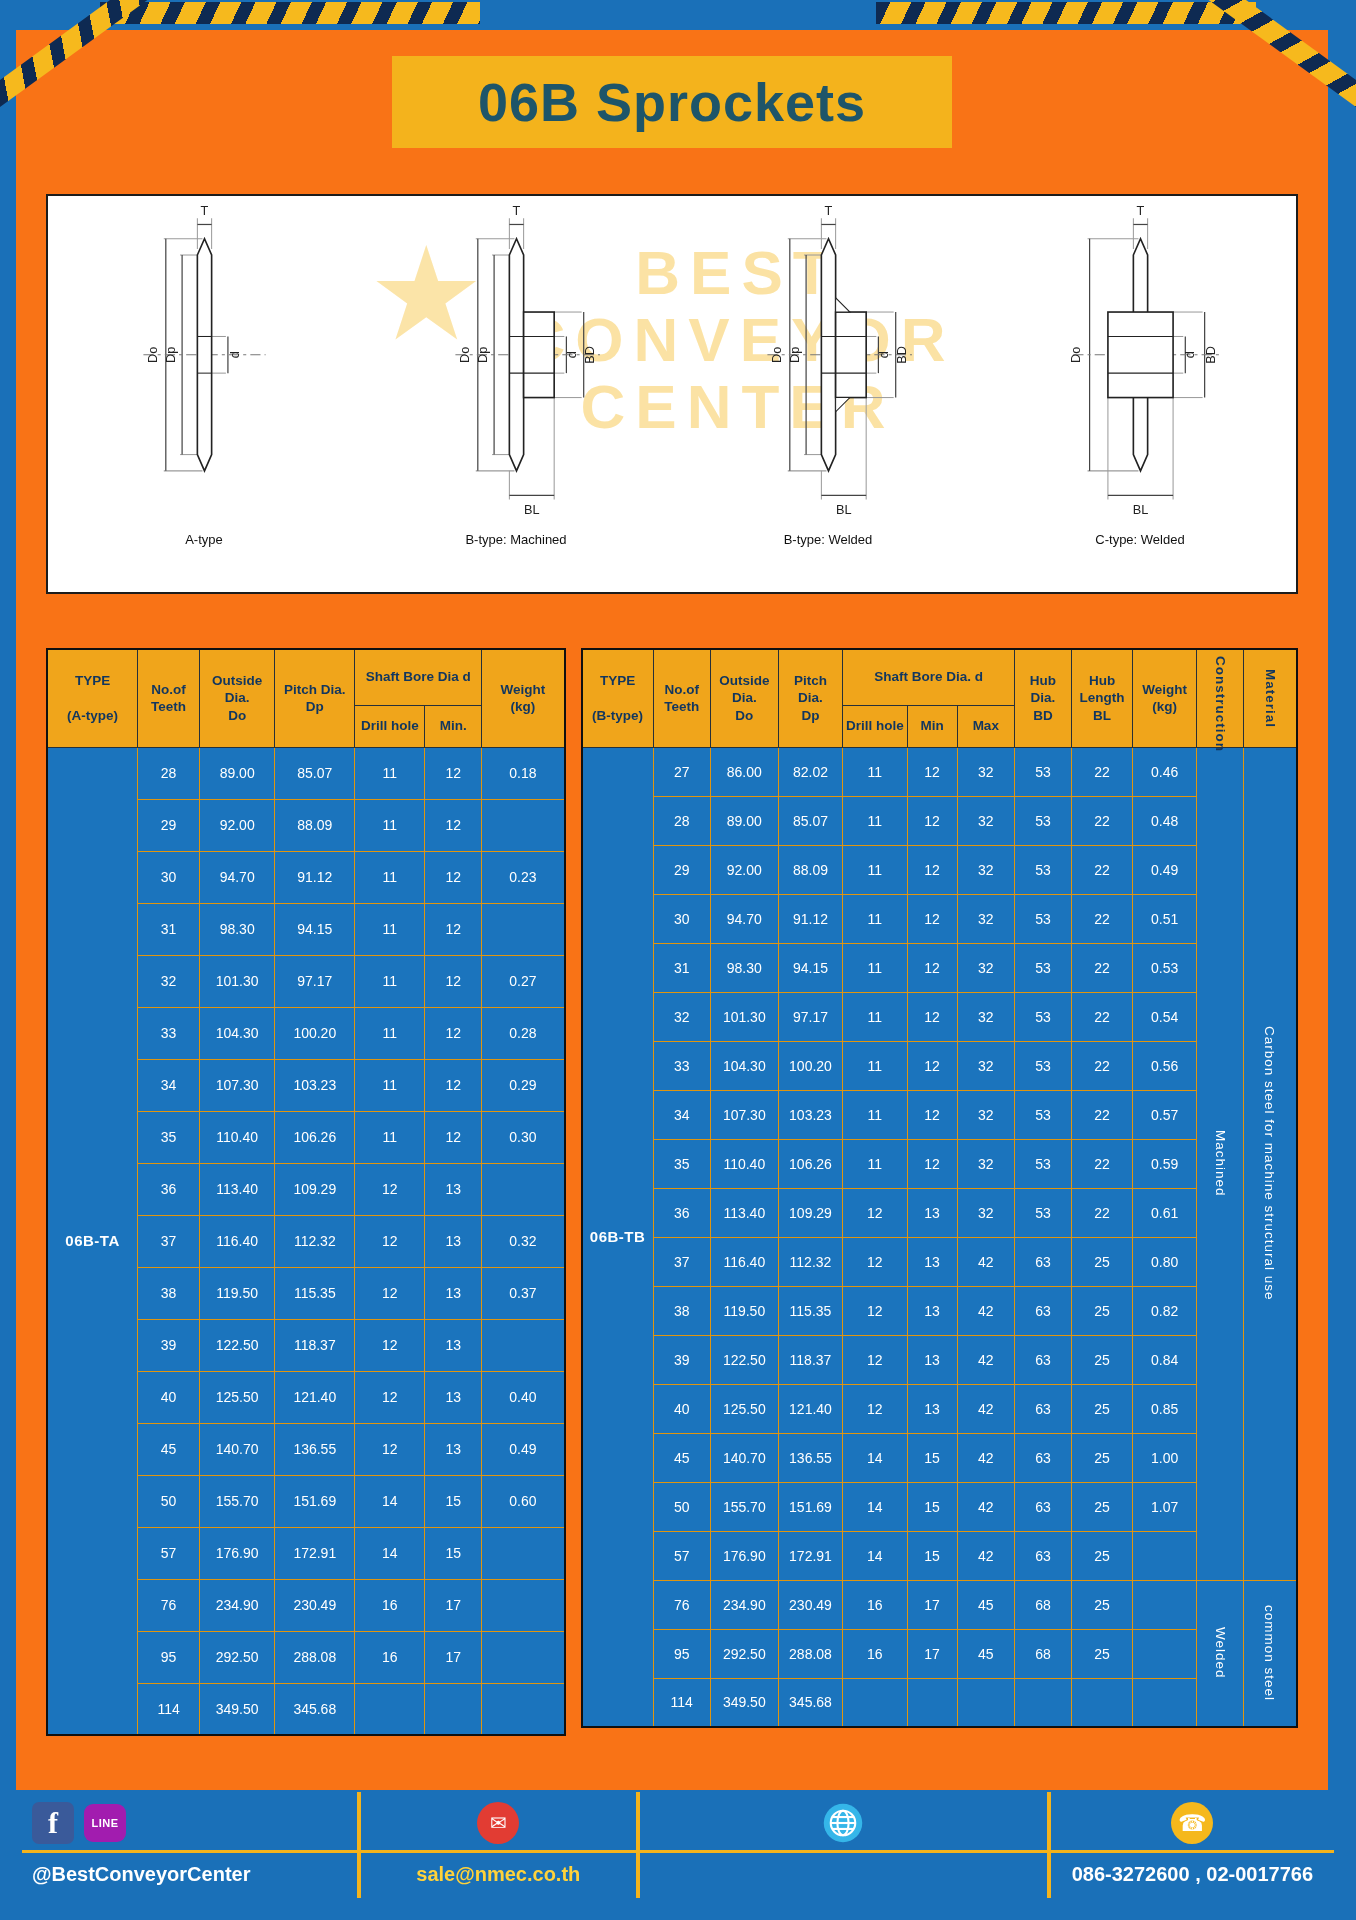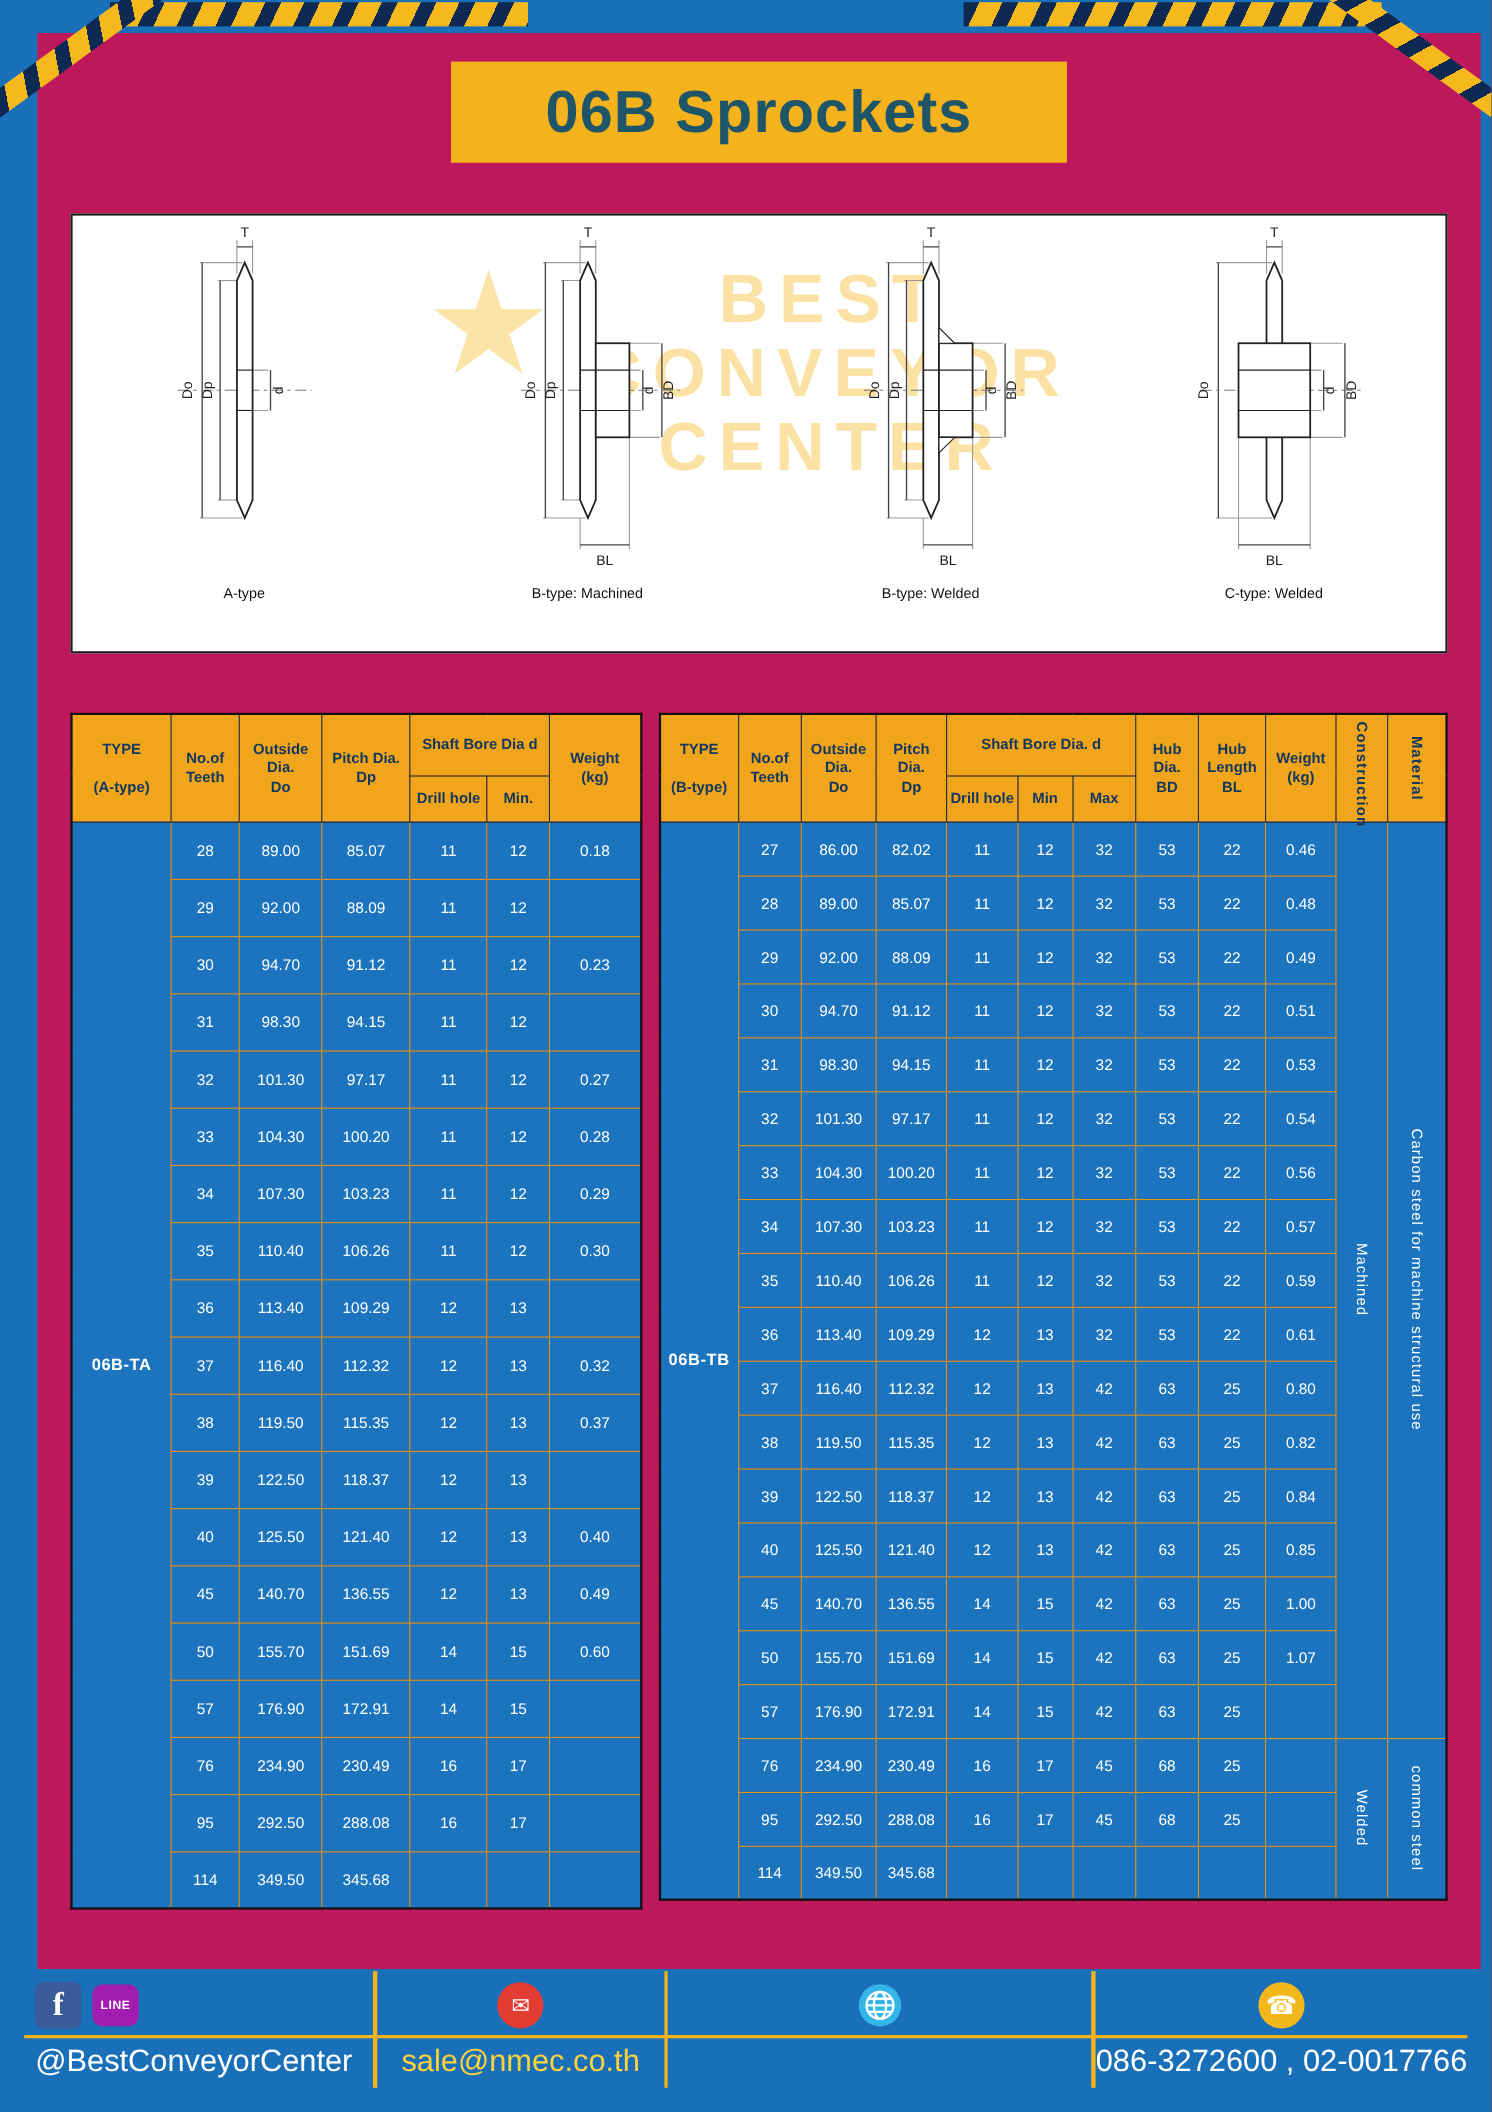--- a/index.html
+++ b/index.html
@@ -4,21 +4,21 @@
 <style>
   :root{
     --frame-blue:#1a70b8; --banner-yellow:#f4b31c; --header-yellow:#f0a51b;
     --cell-blue:#1b74bd; --grid-yellow:#e0950f; --title-color:#1e5569;
     --navy-text:#11365f; --footer-yellow:#ffd23a;
   }
   *{box-sizing:border-box}
   body{margin:0;background:#555}
   .page{position:relative;width:1356px;height:1920px;background:var(--frame-blue);
         font-family:"Liberation Sans",sans-serif;overflow:hidden;margin:0 auto}
-  .content{position:absolute;left:34px;top:30px;width:1312px;height:1760px;background:#be185d}
+  .content{position:absolute;left:16px;top:30px;width:1312px;height:1760px;background:#f97316}
 
   
   .tape{position:absolute;height:22px;z-index:6;
         background:repeating-linear-gradient(115deg,#0e2a52 0 13px,#f6b91d 13px 32px)}
   .t1{top:2px;left:100px;width:380px}
   .t2{top:36px;left:-52px;width:232px;transform:rotate(-36deg)}
   .t3{top:2px;right:100px;width:380px}
   .t4{top:36px;right:-52px;width:232px;transform:rotate(36deg)}
 
   
@@ -63,21 +63,21 @@
 
   
   .footer{position:absolute;left:22px;bottom:22px;width:1312px;height:106px;
           background:var(--frame-blue);display:flex;z-index:4}
   .footer::before{content:"";position:absolute;left:0;top:58px;width:100%;height:3px;
                   background:var(--banner-yellow)}
   .f-sec{display:flex;flex-direction:column;align-items:center}
   .f-sec.left{align-items:flex-start;padding-left:10px}
   .s1{width:25.5%}.s2{width:21%}.s3{width:31%}.s4{flex:1}
   .f-icons{height:58px;display:flex;align-items:center;gap:10px;padding-top:4px}
-  .f-text{height:48px;display:flex;align-items:center;font-size:28px;font-weight:400;color:#fff;
+  .f-text{height:48px;display:flex;align-items:center;font-size:20px;font-weight:700;color:#fff;
           white-space:nowrap}
   .s2 .f-text{color:var(--footer-yellow)}
   .f-div{width:4px;background:var(--banner-yellow)}
   .ic{display:flex;align-items:center;justify-content:center;cursor:pointer}
   .fb{width:42px;height:42px;border-radius:7px;background:#3a5a9a;color:#fff;font-size:30px;
       font-weight:800;font-family:"Liberation Serif",serif}
   .lineic{width:42px;height:38px;border-radius:9px;background:#a21caf;color:#fff;font-size:11px;
           font-weight:800;letter-spacing:.5px}
   .mail{width:42px;height:42px;border-radius:50%;background:#e23c33;color:#fff;font-size:20px}
   .phoneic{width:42px;height:42px;border-radius:50%;background:#f5b81c;color:#fff;font-size:23px}

